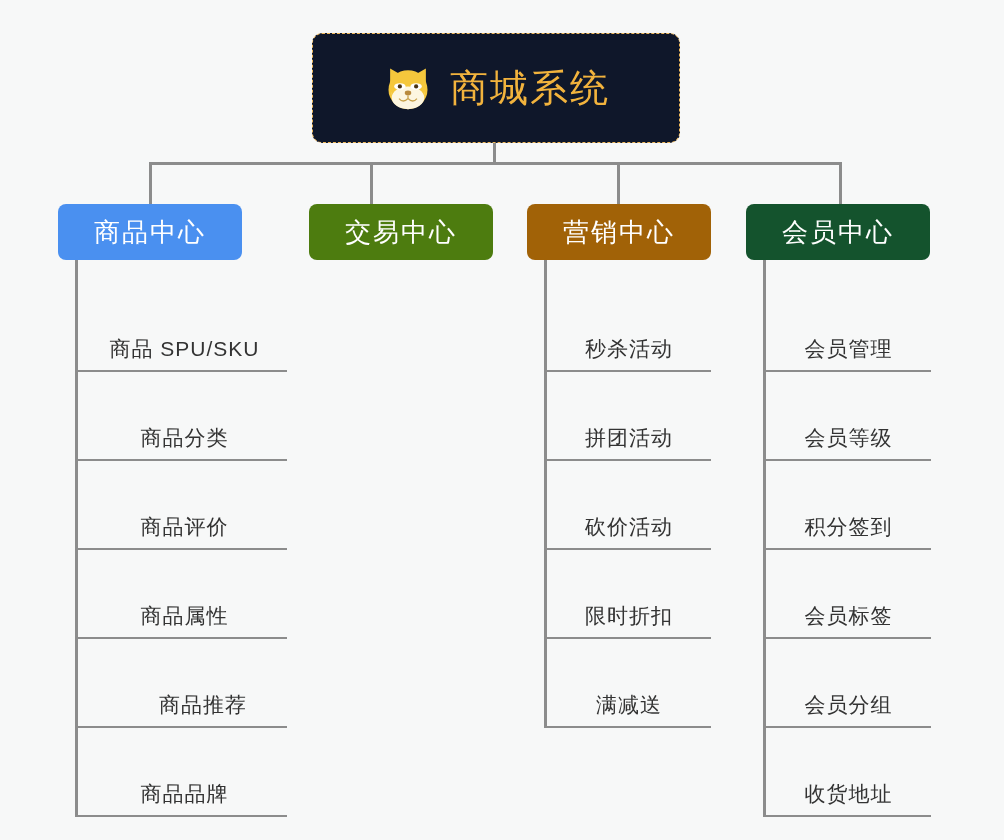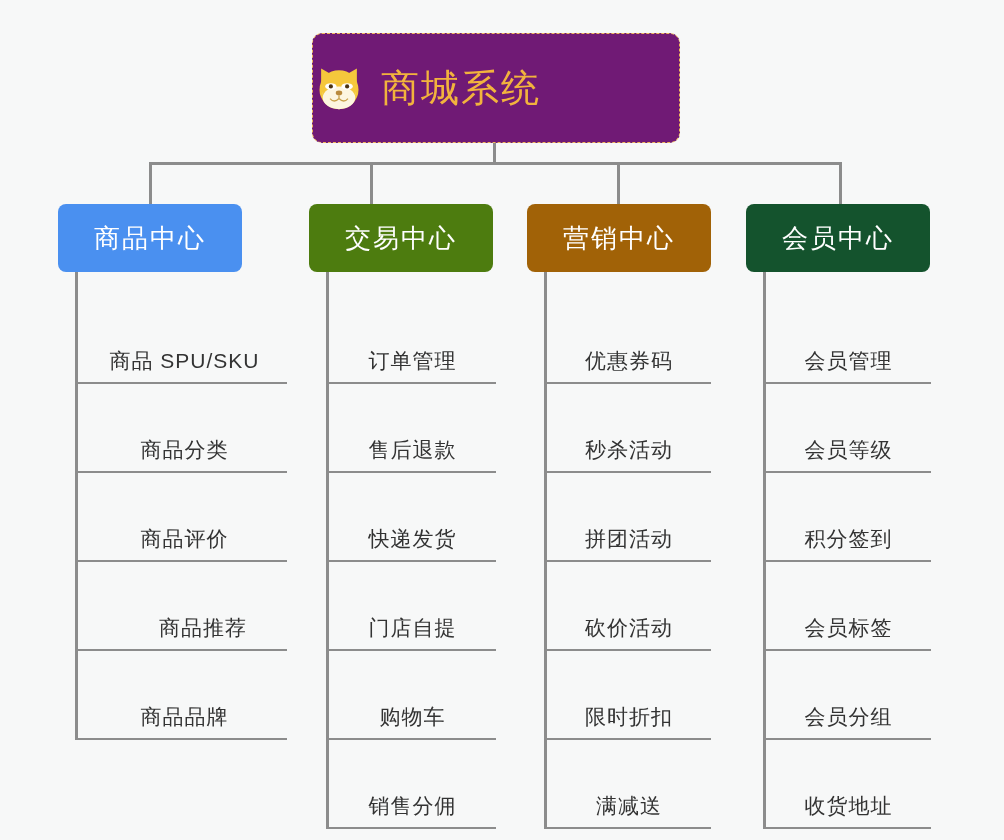--- a/index.html
+++ b/index.html
@@ -23,25 +23,26 @@
   }
 
   
   .root-node {
     position: absolute;
     left: 312px;
     top: 33px;
     width: 368px;
     height: 110px;
     box-sizing: border-box;
-    background: #701a75;
+    background: #0f172a;
     border: 1px dashed #f0b95c;
     border-radius: 10px;
     display: flex;
     align-items: center;
+    justify-content: center;
     gap: 16px;
   }
   .root-icon {
     width: 52px;
     height: 52px;
     flex: 0 0 52px;
     position: relative;
   }
   .root-title {
     font-size: 38px;
@@ -74,21 +75,21 @@
     height: 42px;
   }
 
   
   .column {
     position: absolute;
     top: 204px;
     width: 184px;
   }
   .cat-box {
-    height: 68px;
+    height: 56px;
     border-radius: 8px;
     display: flex;
     align-items: center;
     justify-content: center;
     color: #ffffff;
     font-size: 26px;
     letter-spacing: 2px;
     box-sizing: border-box;
   }
   .leaf-list {
@@ -166,64 +167,44 @@
       <div class="leaf-list" style="border-left-color: rgb(140, 140, 140);">
         <div class="leaf" style="border-bottom-color: rgb(140, 140, 140);">
           <span>商品 SPU/SKU</span>
         </div>
         <div class="leaf" style="border-bottom-color: rgb(140, 140, 140);">
           <span>商品分类</span>
         </div>
         <div class="leaf" style="border-bottom-color: rgb(140, 140, 140);">
           <span>商品评价</span>
         </div>
+        <div class="leaf" style="border-bottom-color: rgb(140, 140, 140);">
+          <span>商品属性</span>
+        </div>
         <div class="leaf" style="border-bottom-color: rgb(140, 140, 140); padding-left: 47px;">
           <span>商品推荐</span>
         </div>
         <div class="leaf" style="border-bottom-color: rgb(140, 140, 140);">
           <span>商品品牌</span>
         </div>
       </div>
     </div>
     <div class="conn conn-drop" style="left: 370px; background: rgb(140, 140, 140);"></div>
     <div class="column col-1" style="left: 309px;">
       <div class="cat-box" style="background: #4d7c0f;">
         <span>交易中心</span>
       </div>
-      <div class="leaf-list" style="border-left-color: rgb(140, 140, 140);">
-        <div class="leaf" style="border-bottom-color: rgb(140, 140, 140);">
-          <span>订单管理</span>
-        </div>
-        <div class="leaf" style="border-bottom-color: rgb(140, 140, 140);">
-          <span>售后退款</span>
-        </div>
-        <div class="leaf" style="border-bottom-color: rgb(140, 140, 140);">
-          <span>快递发货</span>
-        </div>
-        <div class="leaf" style="border-bottom-color: rgb(140, 140, 140);">
-          <span>门店自提</span>
-        </div>
-        <div class="leaf" style="border-bottom-color: rgb(140, 140, 140);">
-          <span>购物车</span>
-        </div>
-        <div class="leaf" style="border-bottom-color: rgb(140, 140, 140);">
-          <span>销售分佣</span>
-        </div>
-      </div>
     </div>
     <div class="conn conn-drop" style="left: 617px; background: rgb(140, 140, 140);"></div>
     <div class="column col-2" style="left: 527px;">
       <div class="cat-box" style="background: #a16207;">
         <span>营销中心</span>
       </div>
       <div class="leaf-list" style="border-left-color: rgb(140, 140, 140);">
         <div class="leaf" style="border-bottom-color: rgb(140, 140, 140);">
-          <span>优惠券码</span>
-        </div>
-        <div class="leaf" style="border-bottom-color: rgb(140, 140, 140);">
           <span>秒杀活动</span>
         </div>
         <div class="leaf" style="border-bottom-color: rgb(140, 140, 140);">
           <span>拼团活动</span>
         </div>
         <div class="leaf" style="border-bottom-color: rgb(140, 140, 140); justify-content: center;">
           <span>砍价活动</span>
         </div>
         <div class="leaf" style="border-bottom-color: rgb(140, 140, 140);">
           <span>限时折扣</span>

